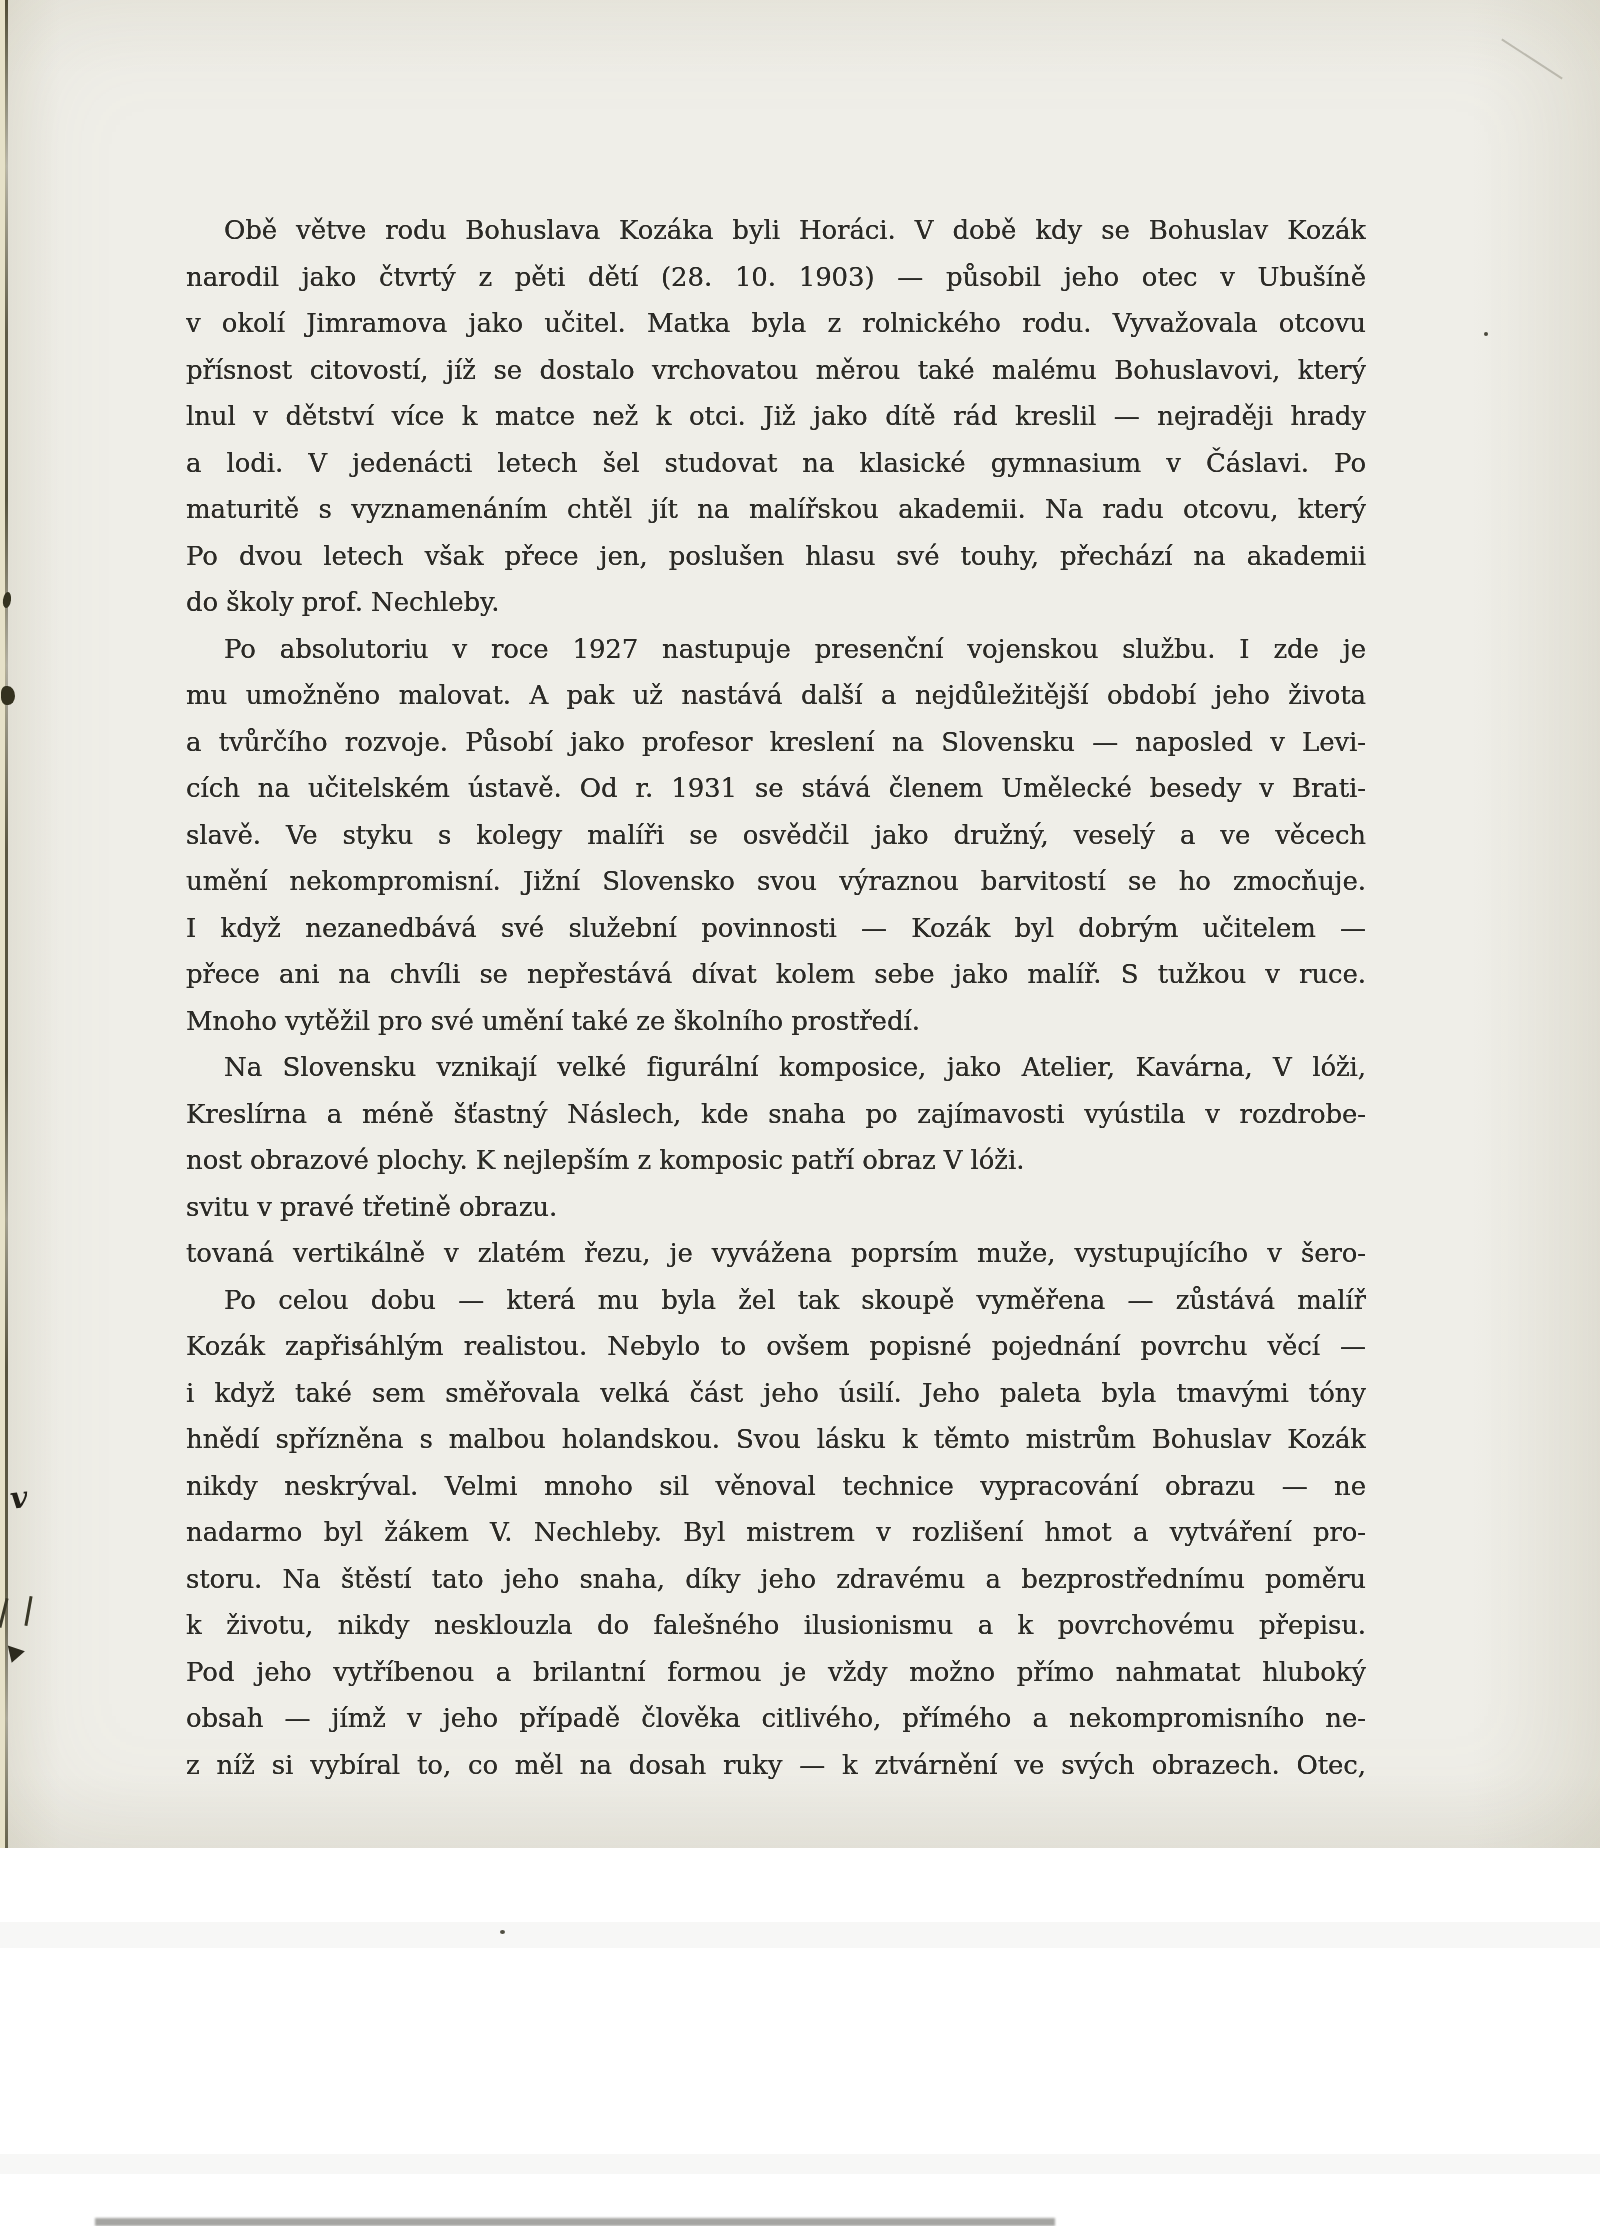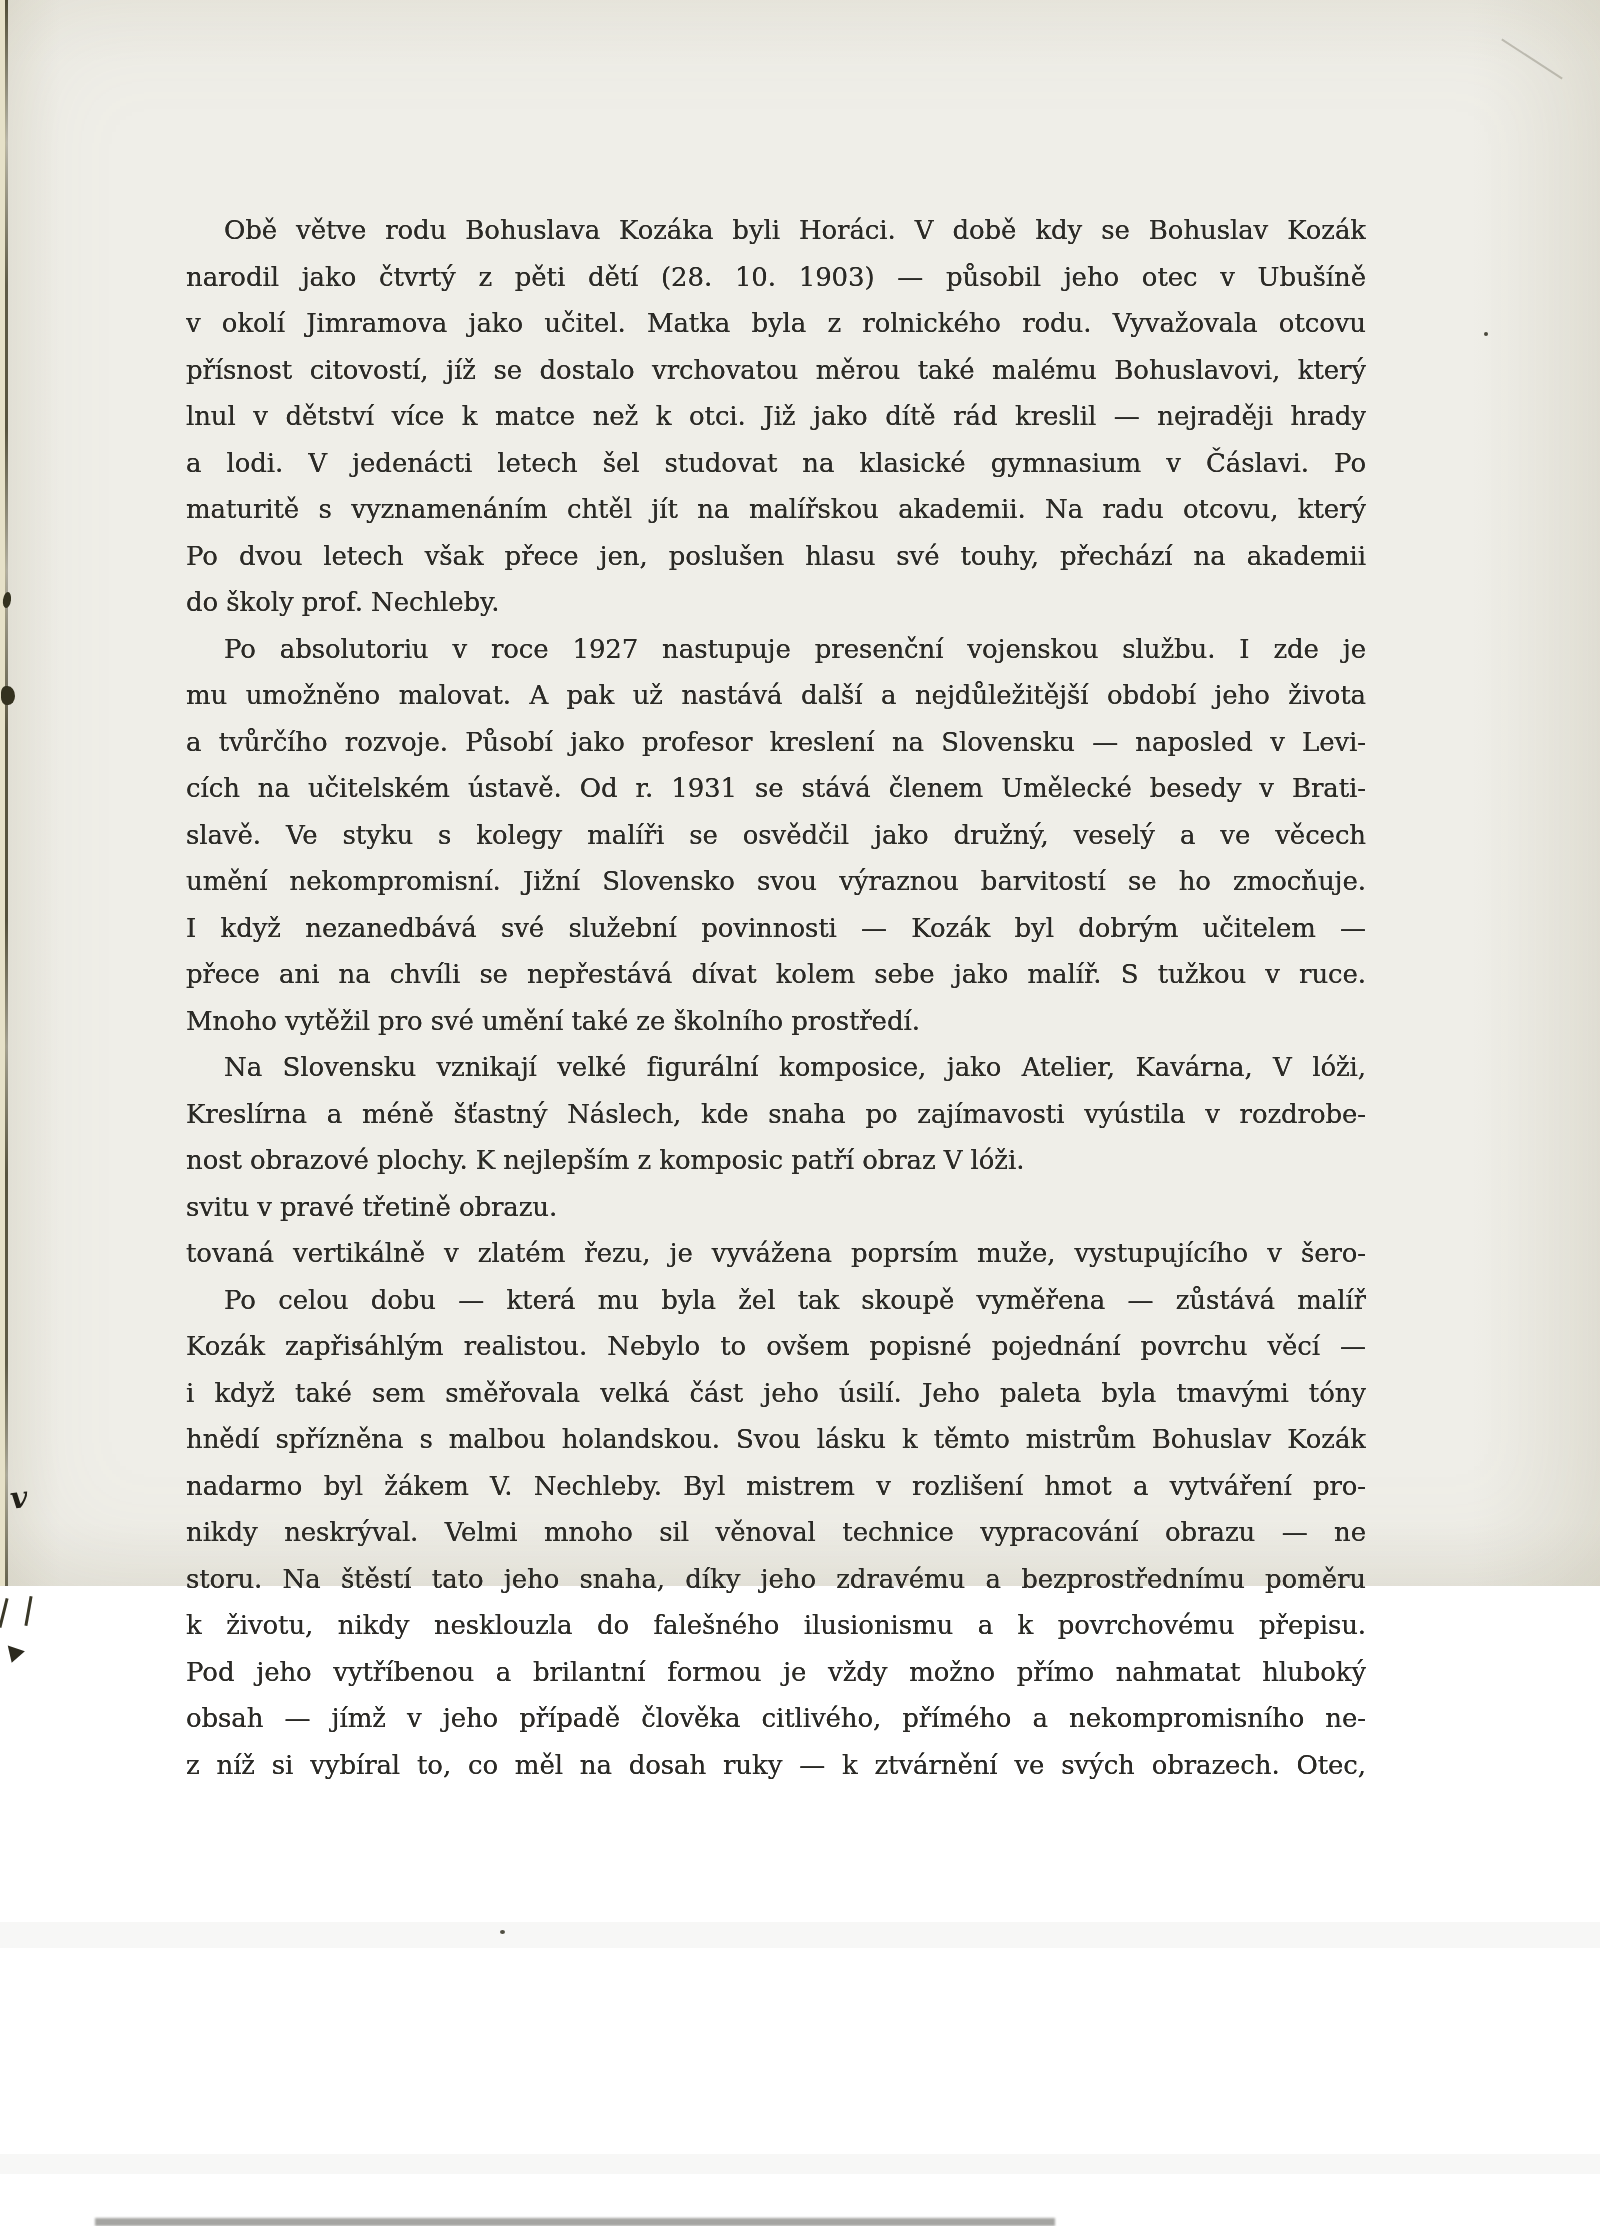--- a/index.html
+++ b/index.html
@@ -4,21 +4,21 @@
 <title>Document</title>
 <style>
   html, body { margin: 0; padding: 0; }
   body {
     width: 1600px; height: 2226px;
     font-family: "DejaVu Serif", "Liberation Serif", serif;
     overflow: hidden;
   }
   .page {
     position: relative;
-    width: 1600px; height: 1586px;
+    width: 1600px; height: 1848px;
     background: #efeee8;
     background-image:
       linear-gradient(90deg, rgba(190,185,160,0.22) 0px, rgba(190,185,160,0.0) 60px),
       linear-gradient(90deg, rgba(0,0,0,0) 92%, rgba(180,175,150,0.18) 100%),
       linear-gradient(180deg, rgba(200,196,175,0.10) 0%, rgba(0,0,0,0) 4%, rgba(0,0,0,0) 96%, rgba(190,186,168,0.16) 100%);
     box-shadow: inset 0 0 120px rgba(160,155,130,0.14);
   }
   
   .edge-paper {
     position: absolute; left: 0; top: 0; width: 6px; height: 100%;
@@ -109,22 +109,22 @@
       <div class="line endline">Mnoho vytěžil pro své umění také ze školního prostředí.</div>
       <div class="line indent">Na Slovensku vznikají velké figurální komposice, jako Atelier, Kavárna, V lóži,</div>
       <div class="line">Kreslírna a méně šťastný Náslech, kde snaha po zajímavosti vyústila v rozdrobe-</div>
       <div class="line endline">nost obrazové plochy. K nejlepším z komposic patří obraz V lóži.</div>
       <div class="line endline">svitu v pravé třetině obrazu.</div>
       <div class="line">tovaná vertikálně v zlatém řezu, je vyvážena poprsím muže, vystupujícího v šero-</div>
       <div class="line indent">Po celou dobu — která mu byla žel tak skoupě vyměřena — zůstává malíř</div>
       <div class="line">Kozák zapřisáhlým realistou. Nebylo to ovšem popisné pojednání povrchu věcí —</div>
       <div class="line">i když také sem směřovala velká část jeho úsilí. Jeho paleta byla tmavými tóny</div>
       <div class="line">hnědí spřízněna s malbou holandskou. Svou lásku k těmto mistrům Bohuslav Kozák</div>
+      <div class="line">nikdy neskrýval. Velmi mnoho sil věnoval technice vypracování obrazu — ne</div>
       <div class="line">nadarmo byl žákem V. Nechleby. Byl mistrem v rozlišení hmot a vytváření pro-</div>
-      <div class="line">nikdy neskrýval. Velmi mnoho sil věnoval technice vypracování obrazu — ne</div>
       <div class="line">storu. Na štěstí tato jeho snaha, díky jeho zdravému a bezprostřednímu poměru</div>
       <div class="line">k životu, nikdy nesklouzla do falešného ilusionismu a k povrchovému přepisu.</div>
       <div class="line">Pod jeho vytříbenou a brilantní formou je vždy možno přímo nahmatat hluboký</div>
       <div class="line">obsah — jímž v jeho případě člověka citlivého, přímého a nekompromisního ne-</div>
       <div class="line">z níž si vybíral to, co měl na dosah ruky — k ztvárnění ve svých obrazech. Otec,</div>
     </div>
 
   <div class="edge-paper"></div>
   <div class="edge-line"></div>
   <div class="blot blot1"></div>

